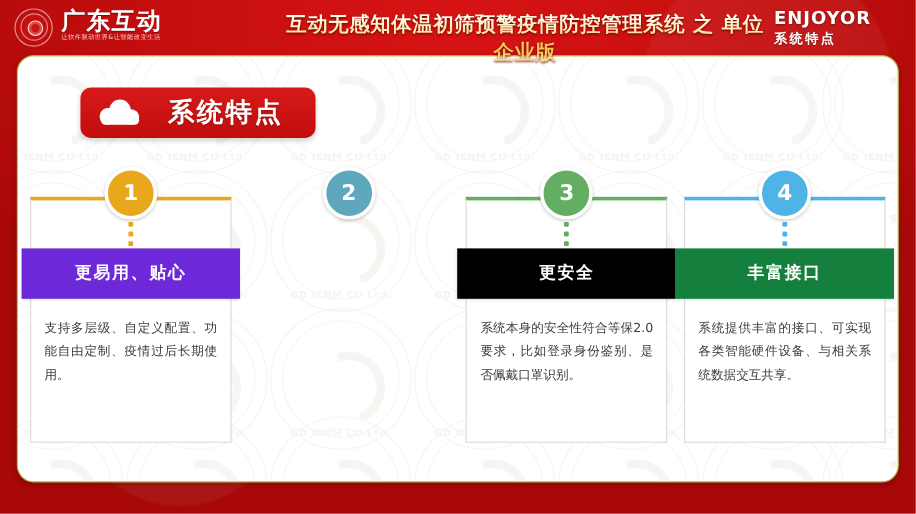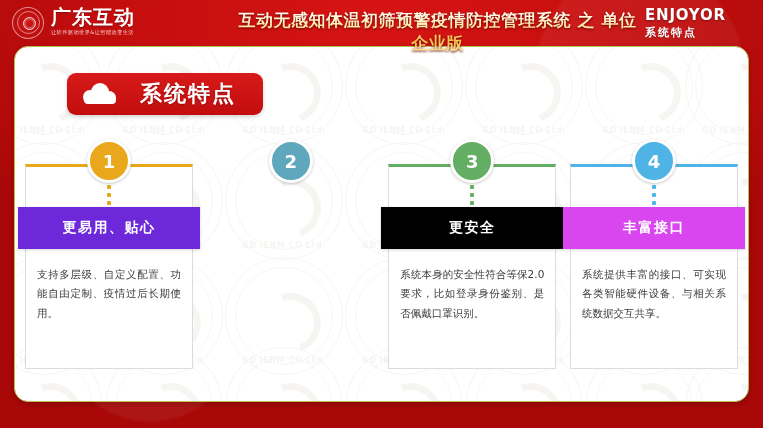--- a/index.html
+++ b/index.html
@@ -337,21 +337,21 @@
         </div>
         <div class="card">
           <div class="badge" style="background: rgb(79, 179, 229);">4</div>
           <div class="card-box" style="border-top-color: rgb(79, 179, 229);">
             <div class="dots">
               <span style="background: rgb(79, 179, 229);"></span>
               <span style="background: rgb(79, 179, 229);"></span>
               <span style="background: rgb(79, 179, 229);"></span>
               <span style="background: rgb(79, 179, 229);"></span>
             </div>
-            <div class="banner" style="background: #d946ef;">丰富接口</div>
+            <div class="banner" style="background: #15803d;">丰富接口</div>
             <div class="card-body">系统提供丰富的接口、可实现各类智能硬件设备、与相关系统数据交互共享。</div>
           </div>
         </div>
       </div>
 
   </div>
 
 
 </div>
 

